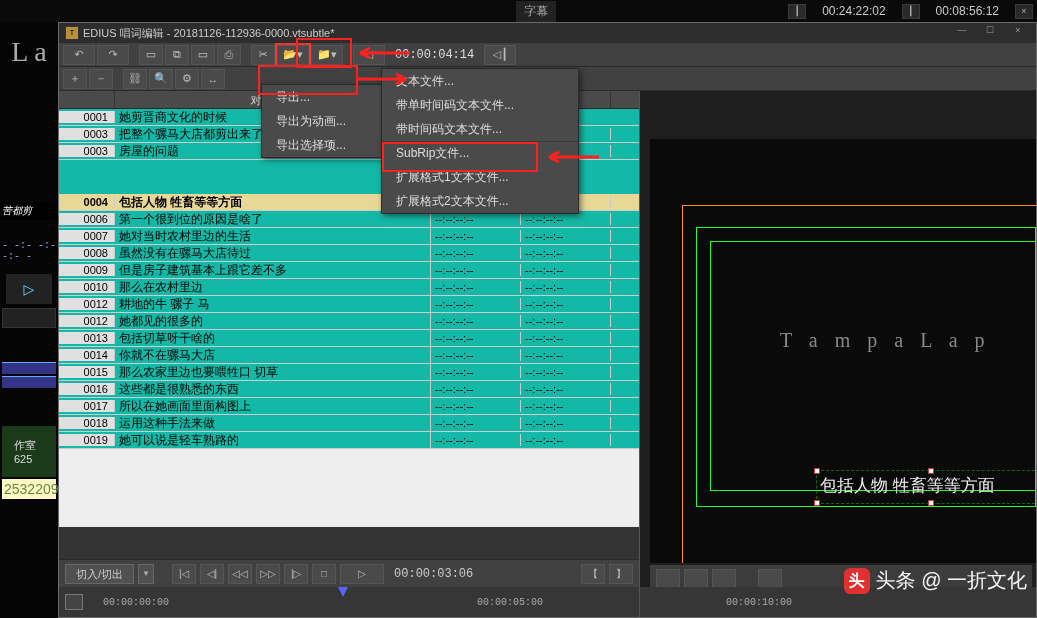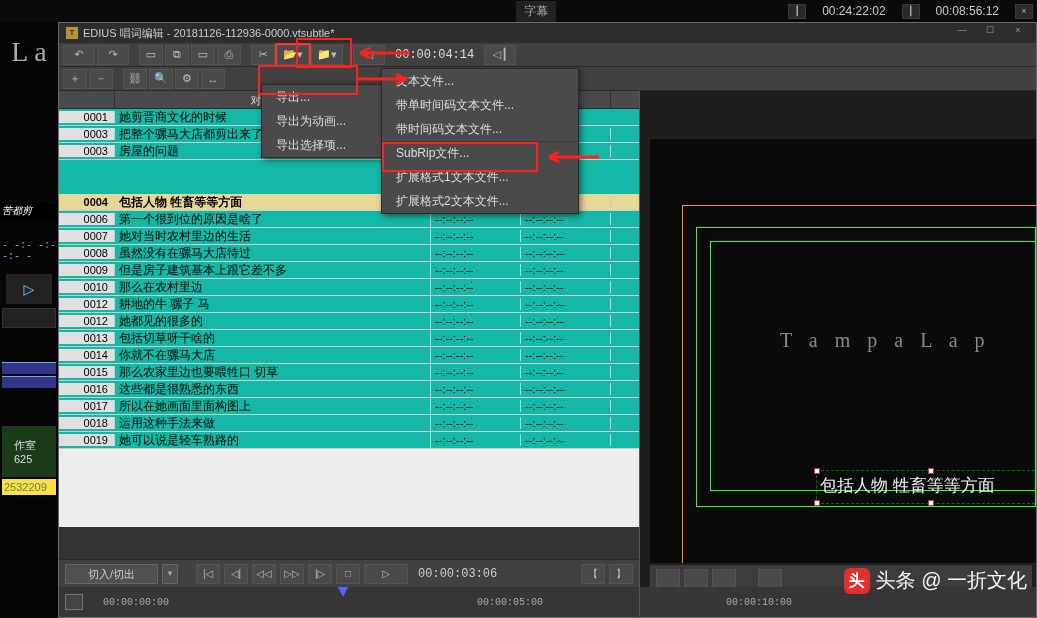--- a/index.html
+++ b/index.html
@@ -30,21 +30,21 @@
     display:flex; flex-direction:column;
   }
   .left-strip .big-l { font-size:28px; color:#aaa; font-family:serif; margin:14px auto;}
   .left-strip .clipped-text { color:#fff; font-size:10px; margin:120px 0 0 0; padding:2px; background:#000;font-style:italic;}
   .left-strip .mini-tc { font-family:"Courier New",monospace;font-size:10px;color:#8af;margin-top:18px;padding:2px;}
   .left-strip .play-btn { width:46px;height:30px;background:#222;margin:10px auto 0;display:flex;align-items:center;justify-content:center;color:#6cf;font-size:14px;}
   .left-strip .tiny-row { height:20px;background:#222;margin:4px 2px;border:1px solid #333;}
   .left-strip .track-bit { height:12px;margin:30px 2px 2px;background:#338;border-top:1px solid #6af;}
   .left-strip .track-bit2 { height:12px;margin:0 2px 36px;background:#338;border-top:1px solid #6af;}
   .left-strip .lab1 { font-size:11px;color:#ddd;background:#1a3a1a;margin:2px;padding:12px;}
-  .left-strip .lab2 { font-size:11px;color:#684;background:#fde047;margin:0 2px;padding:2px;}
+  .left-strip .lab2 { font-size:14px;color:#684;background:#fef9c3;margin:0 2px;padding:2px;}
 
   
   .editor-window {
     position:absolute; left:58px; top:22px; right:0; bottom:0;
     background:#3a3a3a;
     border:1px solid #6a6a6a;
     display:flex; flex-direction:column;
   }
   .titlebar {
     height:20px; background:#2d2d2d; display:flex; align-items:center; padding:0 6px;
@@ -94,21 +94,21 @@
   .tampa{position:absolute;top:190px;left:130px;color:#888;font-size:20px;letter-spacing:6px;font-family:serif;}
   .sub-text-box{position:absolute;top:335px;left:170px;right:0;height:26px;}
   .sub-text-box .handles{position:absolute;inset:-4px;border:1px dashed rgba(0,180,0,.6);}
   .sub-text-box .h{position:absolute;width:6px;height:6px;background:#fff;border:1px solid #c33;}
   .sub-text-box .subtxt{color:#f0f0f0;font-size:17px;white-space:nowrap;}
   .right-bot{position:absolute;bottom:24px;left:10px;right:4px;height:28px;background:#3c3c3c;display:flex;align-items:center;gap:4px;padding:0 6px;}
   .right-bot .ib{width:24px;height:20px;background:#4a4a4a;border:1px solid #555;}
 
   
   .bottom-controls{height:28px;background:#414141;border-top:1px solid #2a2a2a;display:flex;align-items:center;gap:4px;padding:0 6px;}
-  .bottom-controls .lbl{background:#505050;border:1px solid #666;height:20px;padding:0 22px;line-height:18px;color:#ccc;font-size:11px;}
+  .bottom-controls .lbl{background:#505050;border:1px solid #666;height:20px;padding:0 10px;line-height:18px;color:#ccc;font-size:11px;}
   .bottom-controls .dd{width:16px;height:20px;background:#505050;border:1px solid #666;font-size:8px;text-align:center;line-height:18px;color:#aaa;}
   .bottom-controls .ib{width:24px;height:20px;background:#4a4a4a;border:1px solid #555;display:flex;align-items:center;justify-content:center;color:#bbb;font-size:10px;}
   .bottom-controls .ib.wide{width:44px;}
   .bottom-controls .tc{font-family:"Courier New",monospace;font-size:12px;color:#ccc;margin:0 6px;}
 
   
   .tl-footer{height:30px;background:#363636;display:flex;align-items:center;padding:0 6px;gap:10px;font-family:"Courier New",monospace;font-size:10px;color:#aaa;position:relative;}
   .tl-footer .sq{width:18px;height:16px;border:1px solid #777;background:#444;}
   .tl-marker{position:absolute;top:0;width:10px;height:10px;background:#56f;left:279px;clip-path:polygon(0 0,100% 0,50% 100%);}
 

